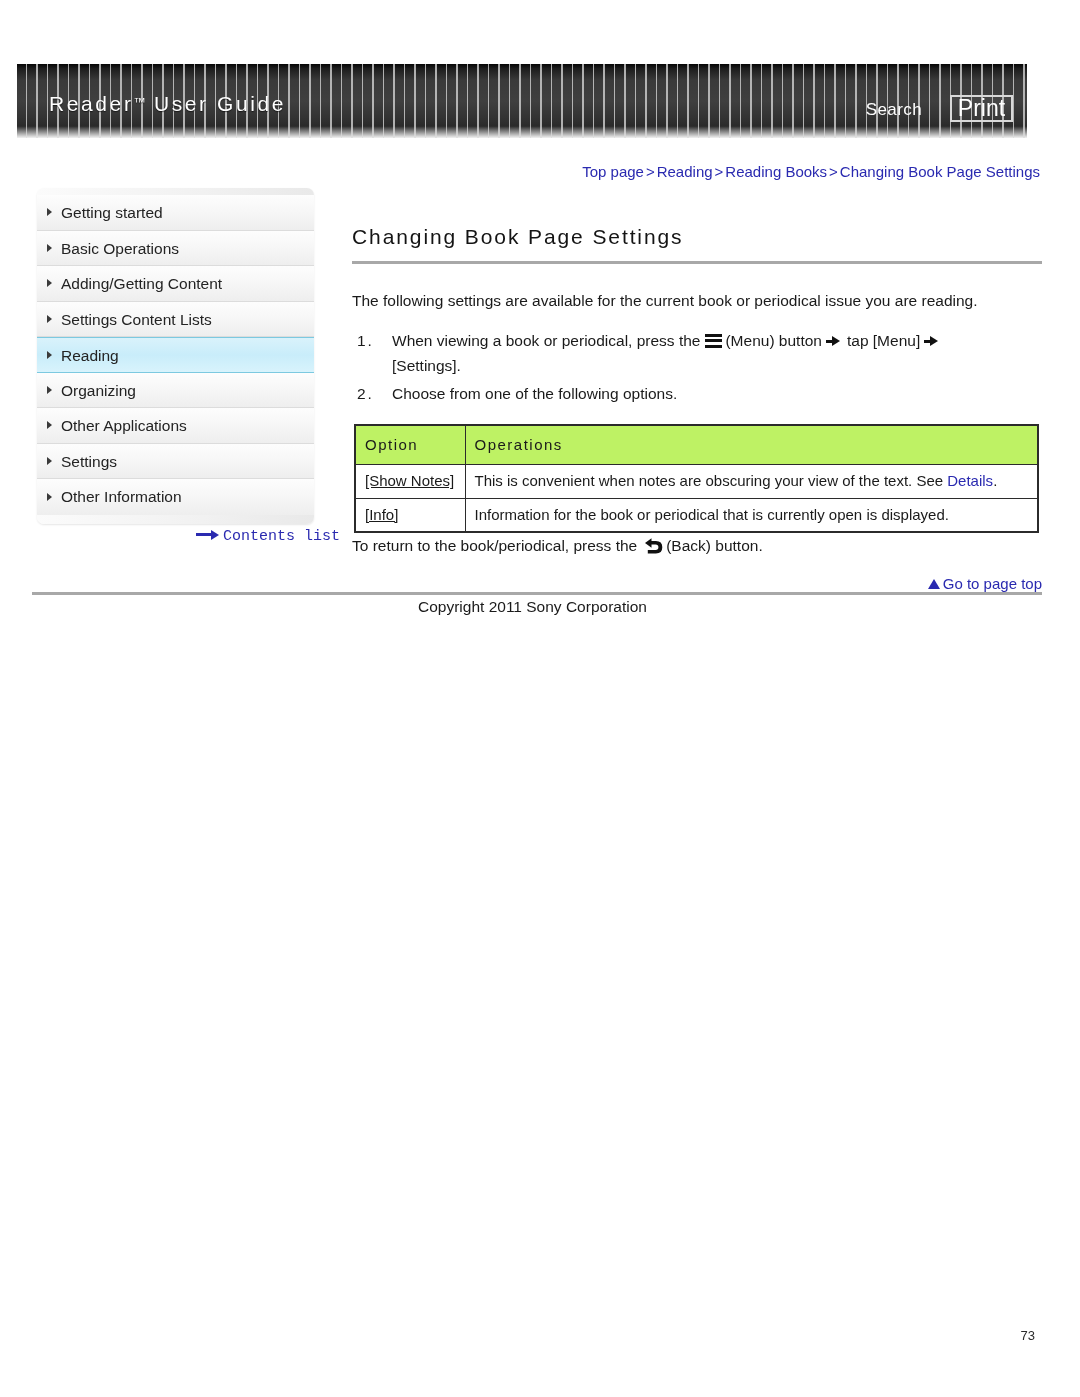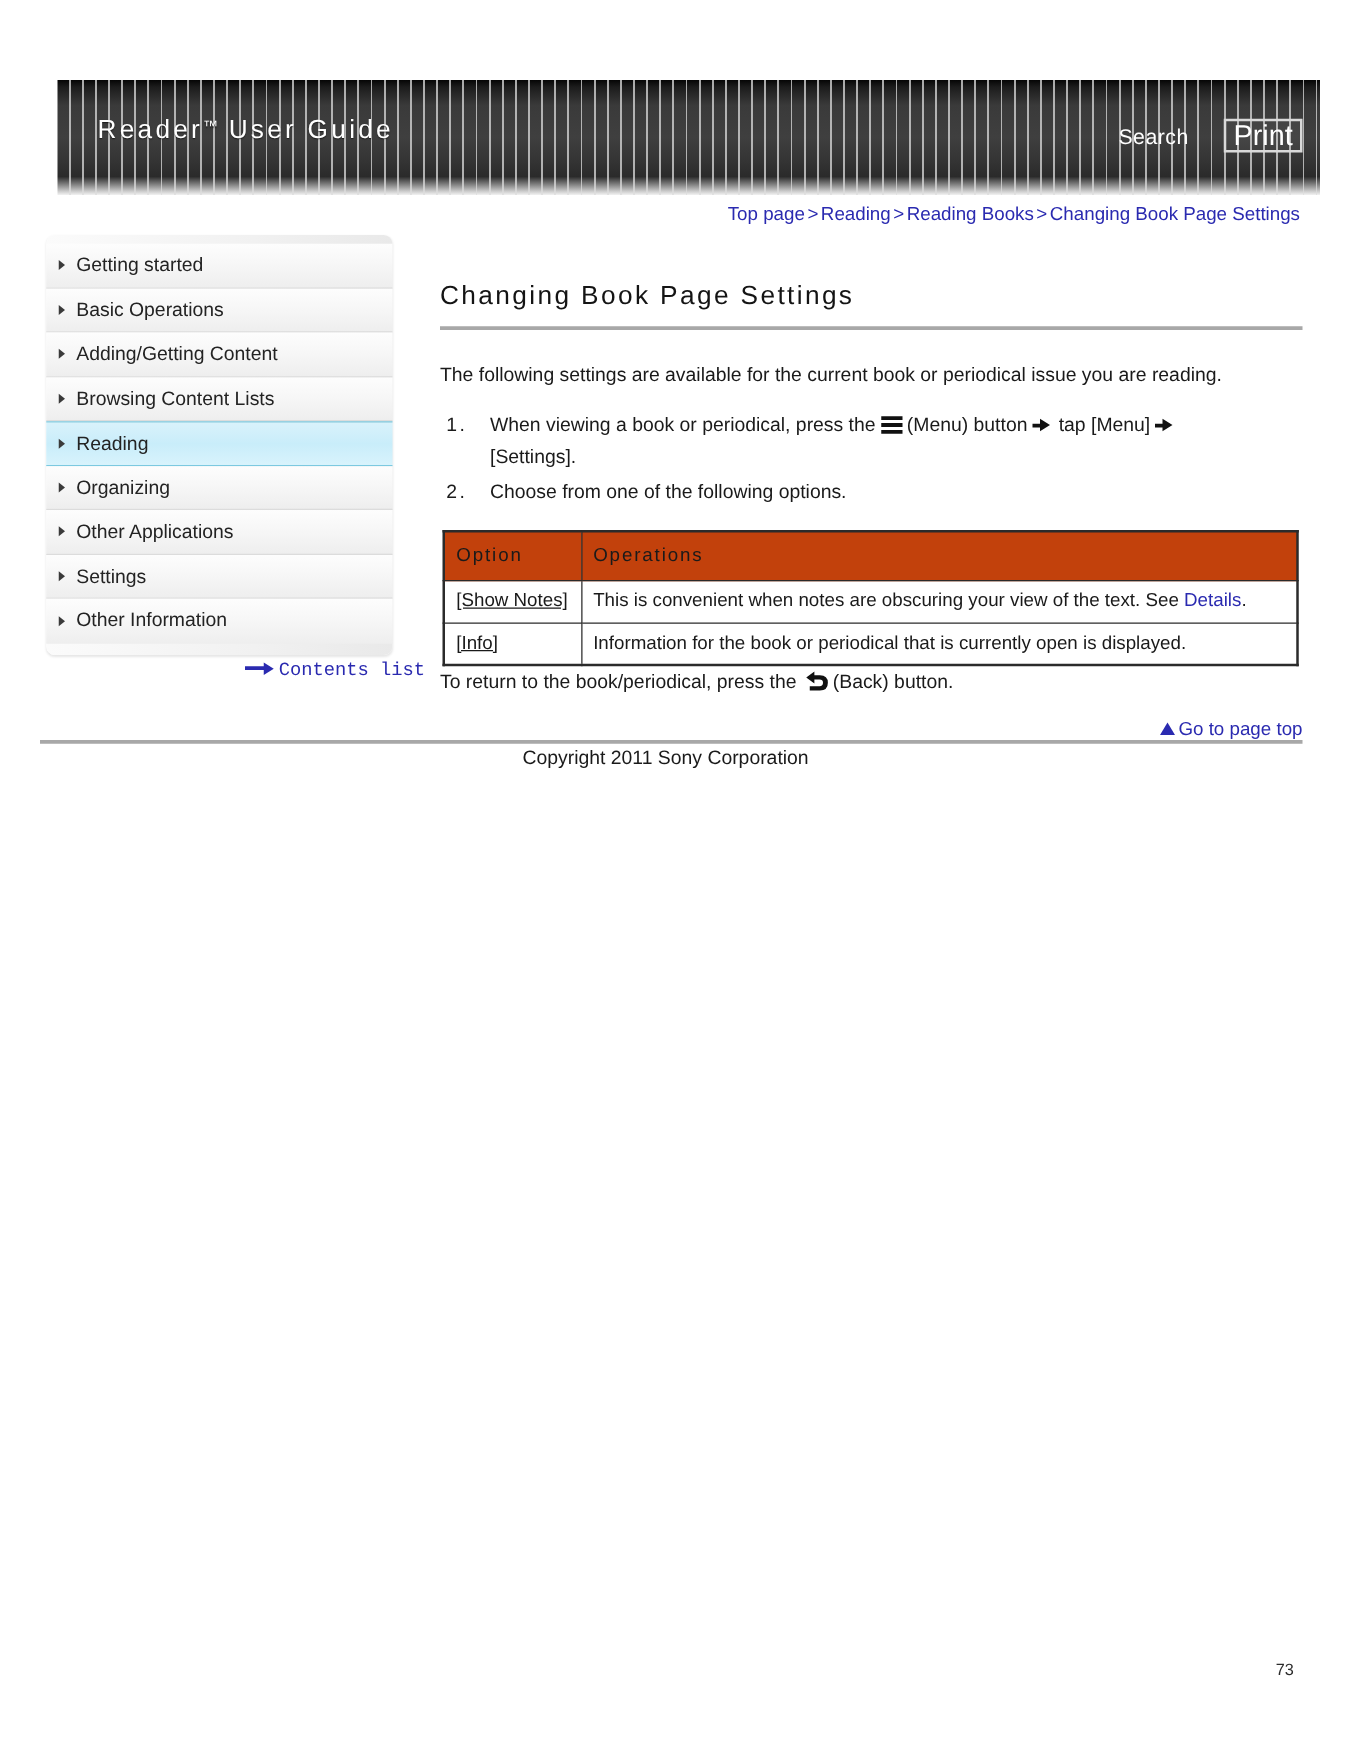--- a/index.html
+++ b/index.html
@@ -13,24 +13,24 @@
     height: 1397px;
     position: relative;
     font-family: "Liberation Sans", sans-serif;
     color: #1a1a1a;
     overflow: hidden;
   }
 
   
   .header-banner {
     position: absolute;
-    left: 46px;
+    left: 17px;
     top: 64px;
     width: 1010px;
-    height: 92px;
+    height: 74px;
     background:
       repeating-linear-gradient(to right,
         rgba(255,255,255,0) 0px,
         rgba(255,255,255,0) 9px,
         rgba(220,220,220,0.75) 9px,
         rgba(220,220,220,0.75) 10.5px),
       linear-gradient(to bottom,
         #050505 0%,
         #1c1c1c 6%,
         #3a3a3a 22%,
@@ -269,21 +269,21 @@
     border: 1px solid #2b2b2b;
     padding: 6px 8px 6px 9px;
     font-size: 15px;
     font-weight: 400;
     text-align: left;
     color: #1a1a1a;
     vertical-align: middle;
     line-height: 1.35;
   }
   table.opt-table thead th {
-    background: #c2410c;
+    background: #bef264;
     letter-spacing: 1.5px;
     height: 26px;
   }
   table.opt-table col.c1 { width: 110px; }
   table.opt-table td.cell-opt { white-space: nowrap; text-decoration: underline; }
   a.inline-link { color: #2a2ab0; text-decoration: none; }
 
   .return-line {
     font-size: 15.5px;
     color: #1a1a1a;
@@ -365,21 +365,21 @@
   <div class="nav-item">
     <span class="tri"></span>
     <span>Basic Operations</span>
   </div>
   <div class="nav-item">
     <span class="tri"></span>
     <span>Adding/Getting Content</span>
   </div>
   <div class="nav-item">
     <span class="tri"></span>
-    <span>Browsing Content Lists</span>
+    <span>Settings Content Lists</span>
   </div>
   <div class="nav-item active">
     <span class="tri"></span>
     <span>Reading</span>
   </div>
   <div class="nav-item">
     <span class="tri"></span>
     <span>Organizing</span>
   </div>
   <div class="nav-item">

